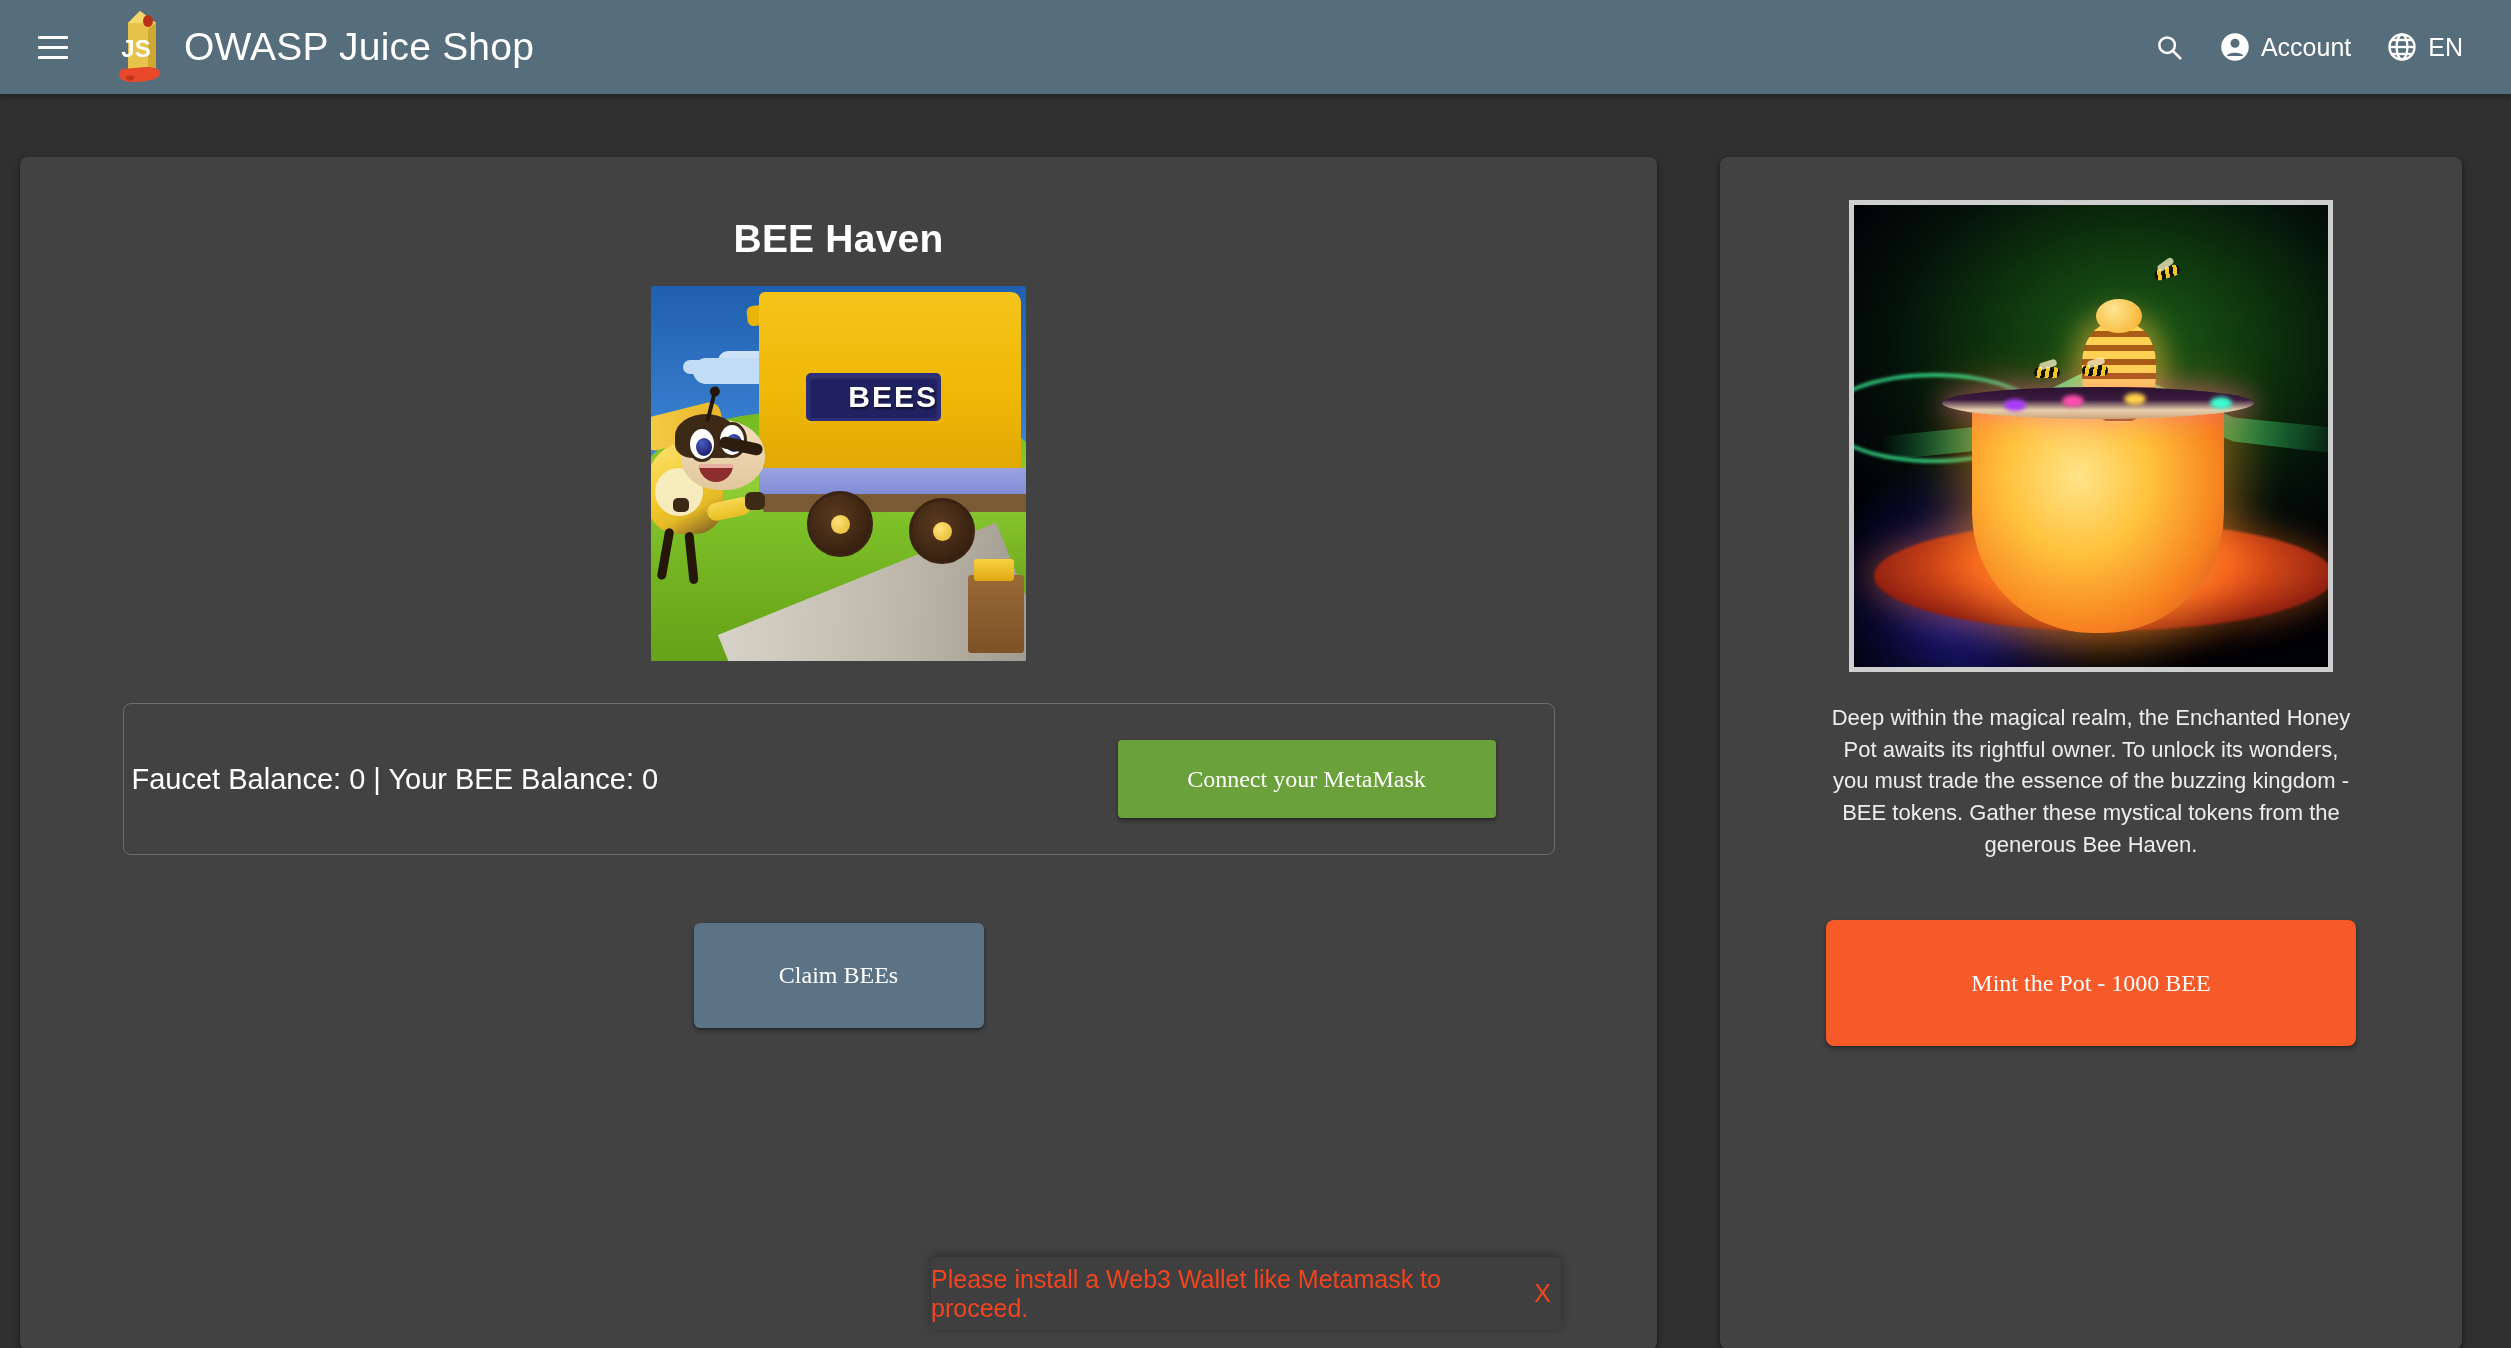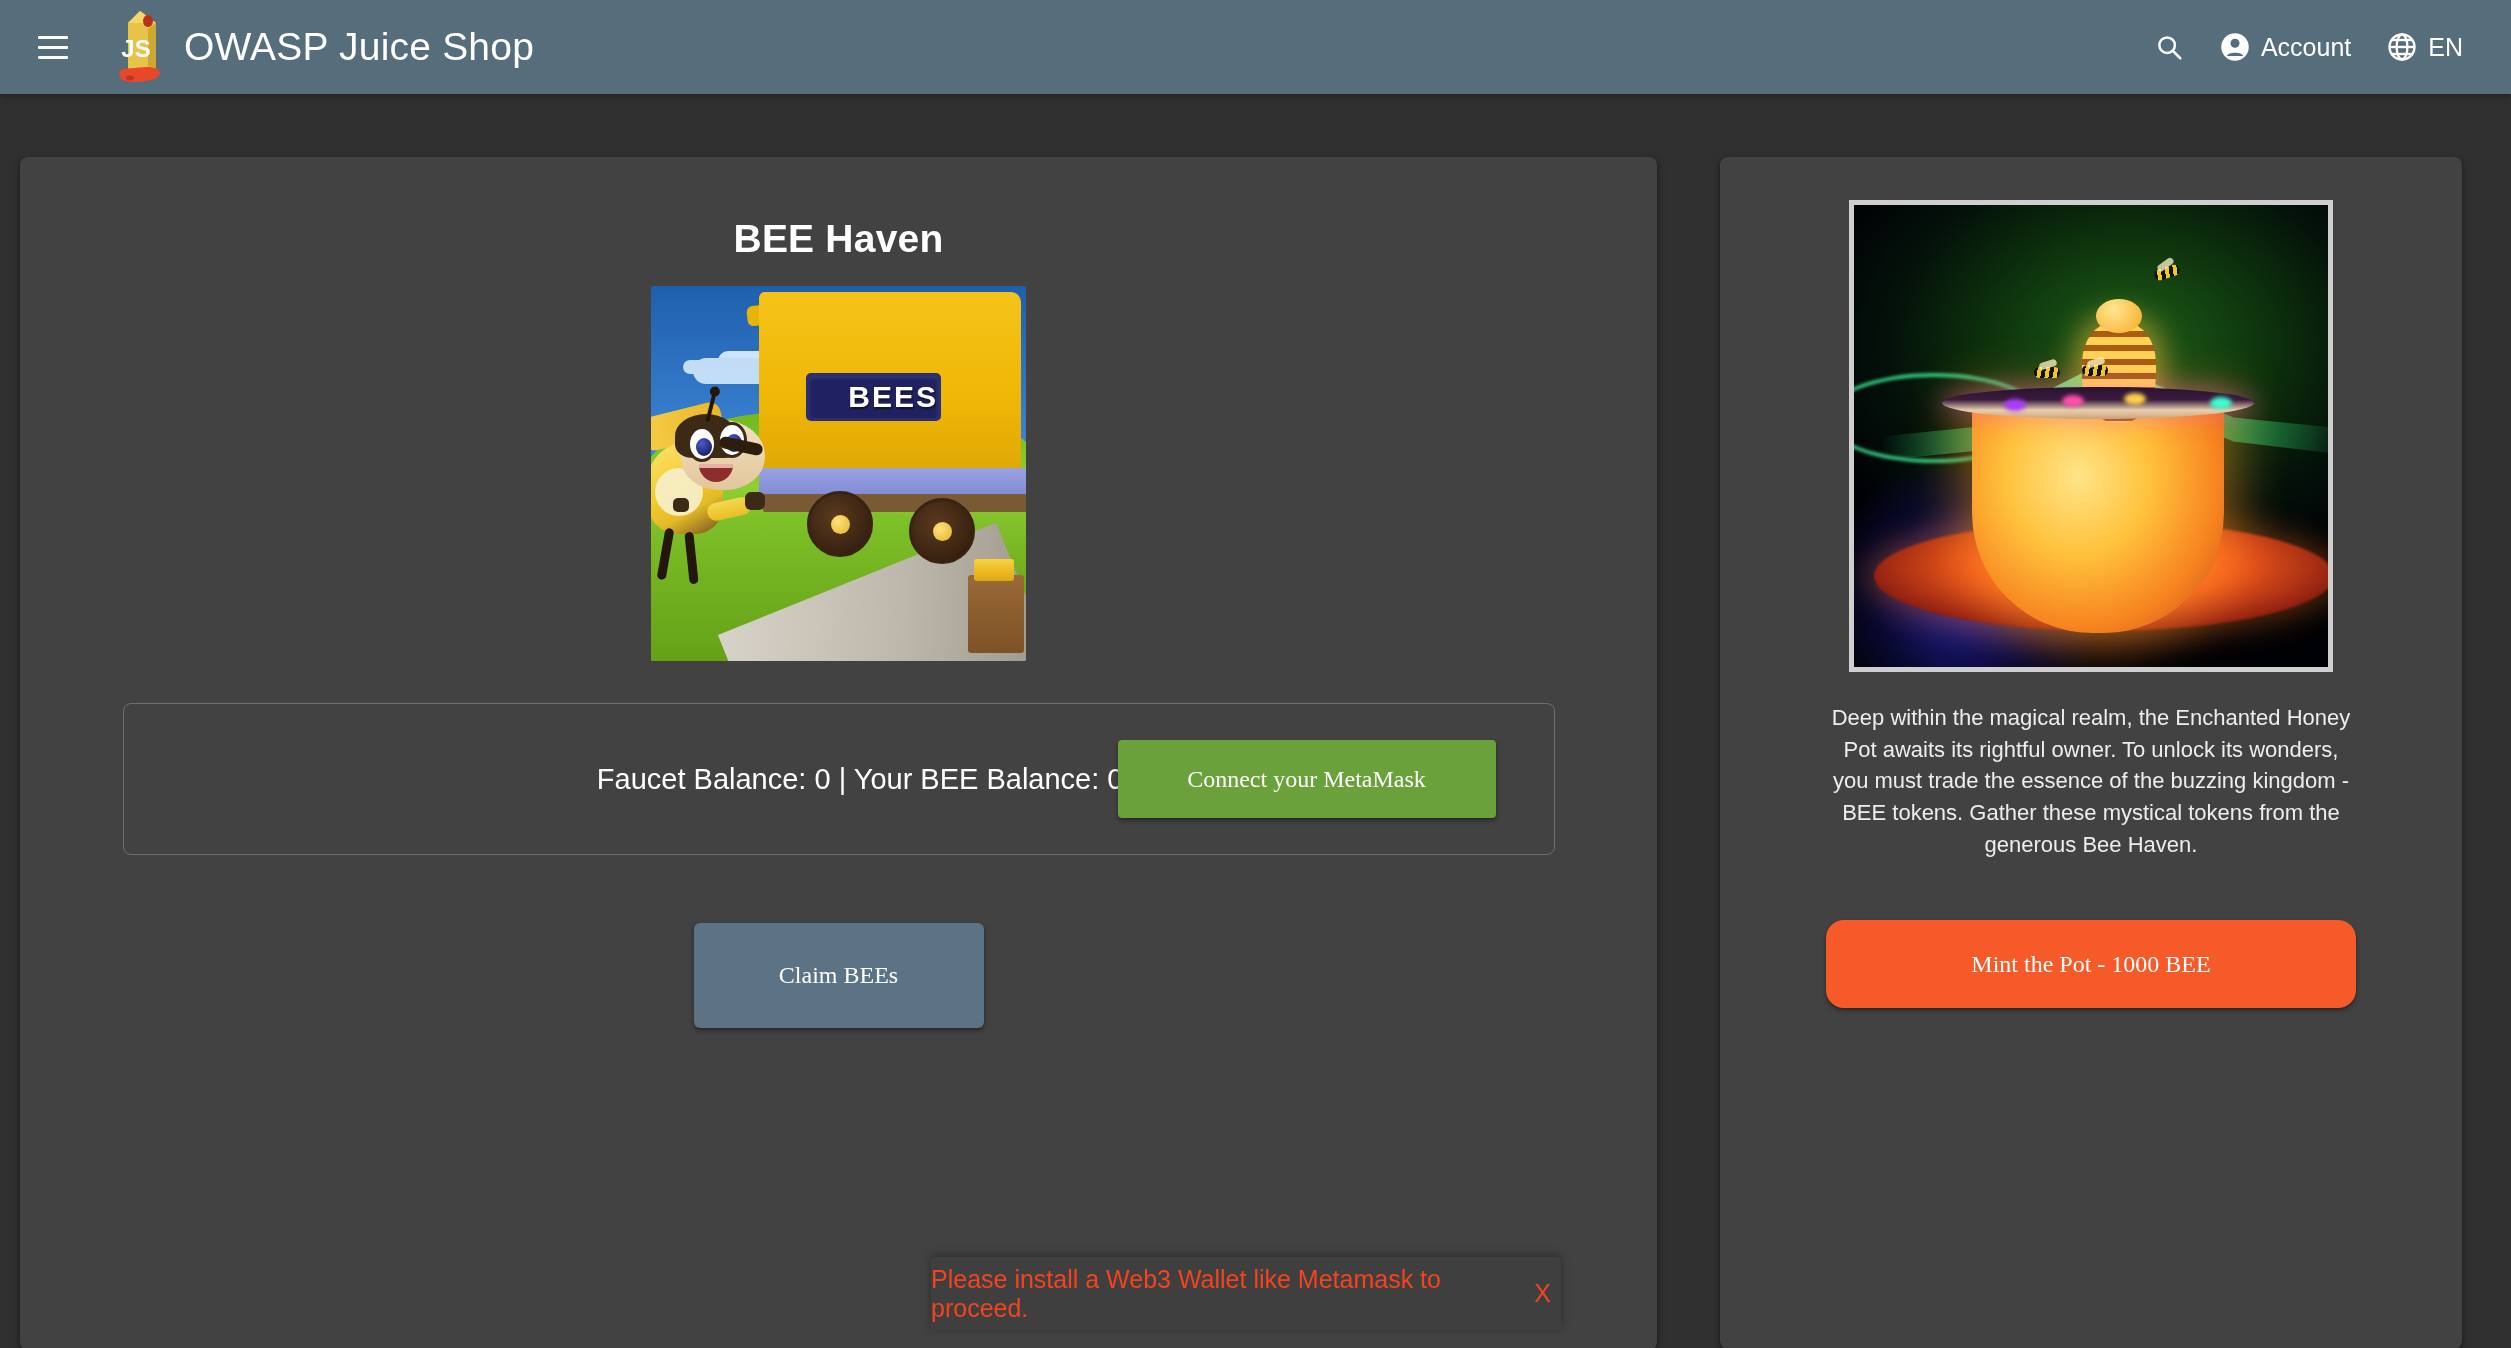--- a/index.html
+++ b/index.html
@@ -314,21 +314,21 @@
     height: 152px;
     border: 1px solid #6d6d6d;
     border-radius: 8px;
     display: flex;
     align-items: center;
     position: relative;
   }
   .balance-text {
     position: absolute;
     left: 8px; right: 0;
-    text-align: right;
+    text-align: left;
     color: #ffffff;
     font-size: 29px;
     padding-right: 430px;
   }
   .btn {
     border: none;
     color: #ffffff;
     font-family: Liberation Serif, serif;
     cursor: pointer;
     border-radius: 4px;
@@ -470,25 +470,25 @@
   }
   .nft-desc {
     color:#ededed;
     font-size: 22px;
     line-height: 1.44;
     margin: 30px auto 0 auto;
     width: 530px;
   }
   .btn-mint {
     display:block;
-    width: 530px; height: 88px;
+    width: 530px; height: 126px;
     margin: 60px auto 0 auto;
     background: #f65a28;
     font-size: 24px;
-    border-radius: 18px;
+    border-radius: 8px;
   }
 
   
   .snackbar {
     position: absolute;
     left: 931px;
     top: 1257px;
     width: 630px;
     height: 73px;
     background: #3f3f3f;

